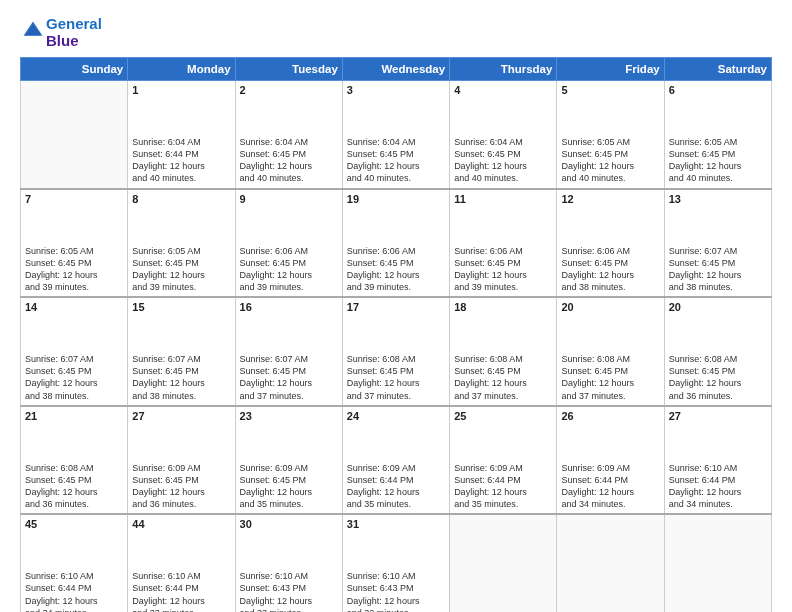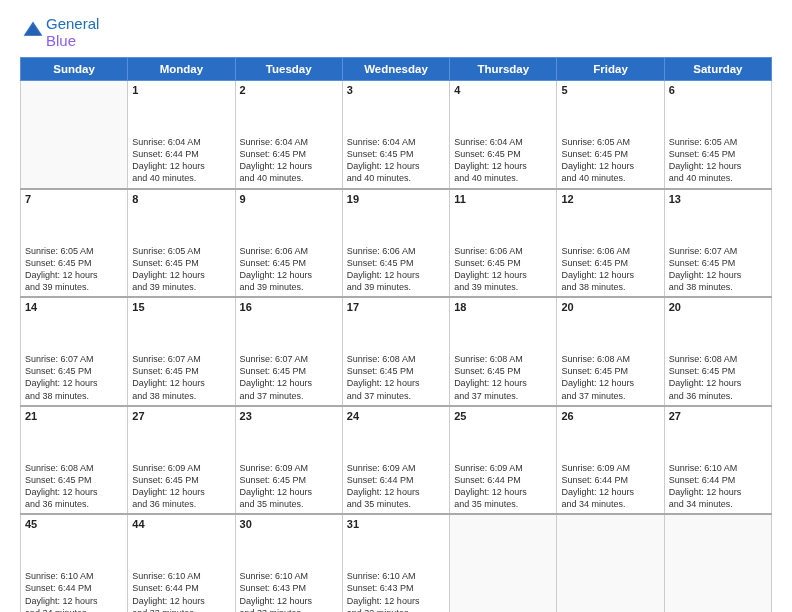--- a/index.html
+++ b/index.html
@@ -23,21 +23,21 @@
       align-items: flex-start;
       margin-bottom: 8px;
     }
     .logo {
       display: flex;
       align-items: center;
       gap: 2px;
     }
     .logo-text {
       font-size: 15px;
-      font-weight: normal;
+      font-weight: bold;
       color: #1a1a2e;
       line-height: 1.1;
     }
     .logo-text span {
       color: #1a6fc4;
     }
     .logo-icon {
       width: 22px;
       height: 22px;
       margin-left: 2px;
@@ -61,21 +61,21 @@
       border-collapse: collapse;
       width: 100%;
       table-layout: fixed;
     }
     .calendar thead tr th {
       background: #2a6dc4;
       color: #fff;
       font-size: 11.5px;
       font-weight: bold;
       padding: 5px 4px;
-      text-align: center;
+      text-align: right;
       border: 1px solid #5590d8;
     }
     .calendar tbody tr td {
       border: 1px solid #ccc;
       vertical-align: top;
       padding: 3px 4px;
       font-size: 9.5px;
       color: #222;
       height: 82px;
     }
@@ -106,21 +106,21 @@
   <div class="header">
     <div class="logo">
       <div>
         <svg class="logo-icon" viewBox="0 0 28 28">
           <polygon points="14,2 26,20 2,20" fill="#2a6dc4"></polygon>
           <polygon points="14,6 24,20 4,20" fill="#1a4a8a" opacity="0.3"></polygon>
         </svg>
       </div>
       <div class="logo-text">
         <div><span>General</span></div>
-        <div style="color:#8b5cf6;">Blue</div>
+        <div style="color:#4c1d95;">Blue</div>
       </div>
     </div>
     <div class="title-block">
       <div class="main-title"></div>
       <div class="subtitle"></div>
     </div>
   </div>
 
   <table class="calendar">
     <thead>

